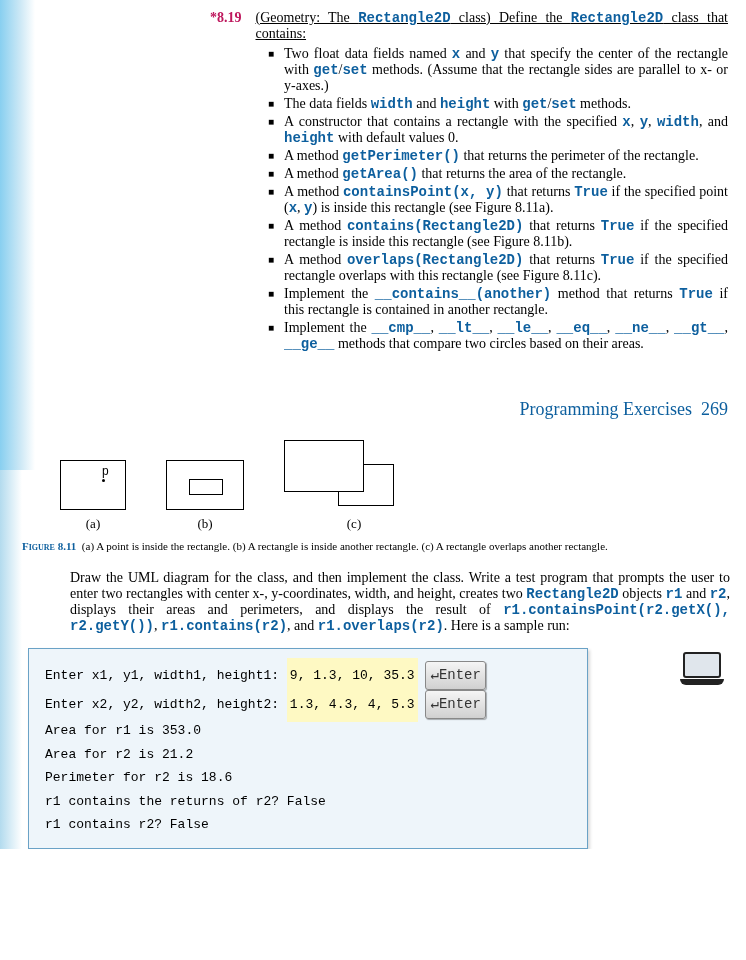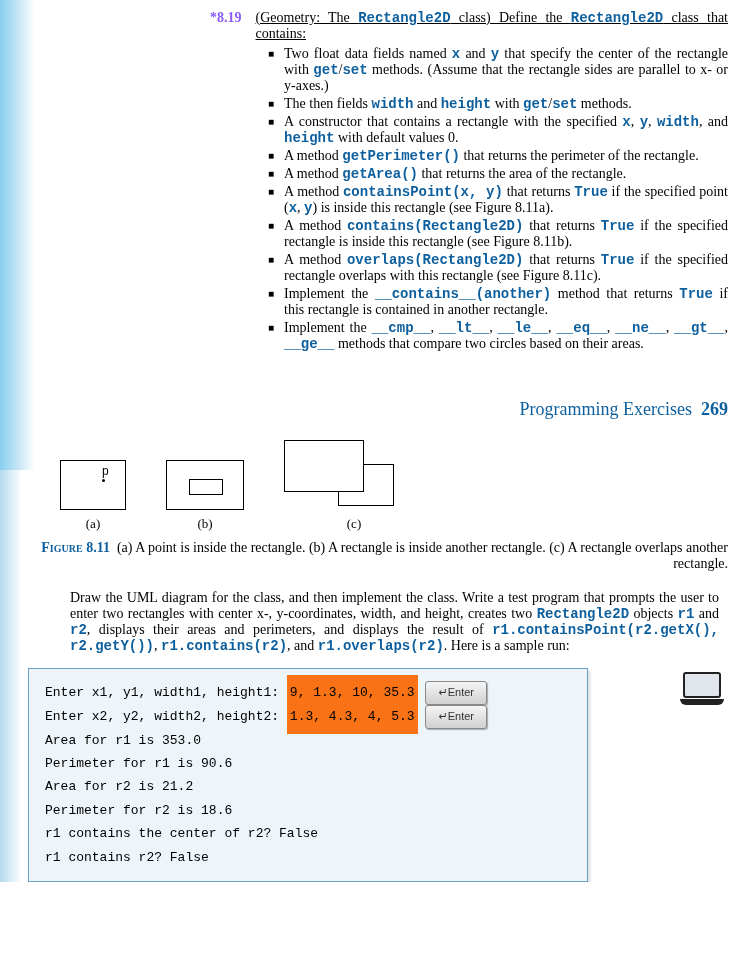--- a/index.html
+++ b/index.html
@@ -32,21 +32,21 @@
   .content-top {
     margin-left: 210px;
     margin-right: 18px;
     padding-top: 10px;
   }
   .ex-header {
     display: flex;
     align-items: flex-start;
   }
   .ex-num {
-    color: #8b5cf6;
+    color: #be185d;
     font-weight: bold;
     margin-right: 14px;
     white-space: nowrap;
   }
   .ex-title {
     text-align: justify;
     text-decoration: underline;
   }
   .code { font-family: "Courier New", monospace; color: #0d5f9e; font-weight: bold; }
   ul.sq {
@@ -73,21 +73,21 @@
     clear: both;
   }
   .running-head {
     text-align: right;
     margin-right: 18px;
     font-size: 18px;
     color: #0d5f9e;
     font-family: Georgia, serif;
     margin-bottom: 20px;
   }
-  .running-head .pagenum { font-weight: bold; text-align: center; }
+  .running-head .pagenum { font-weight: normal; text-align: center; }
 
   .fig-row {
     display: flex;
     justify-content: flex-start;
     gap: 40px;
     margin-left: 60px;
     margin-bottom: 6px;
     align-items: flex-end;
   }
   .fig-a, .fig-b, .fig-c {
@@ -111,58 +111,57 @@
     font-size: 13px;
     margin-bottom: 8px;
   }
   .fig-labels .la { width: 66px; text-align: center; }
   .fig-labels .lb { width: 78px; text-align: center; }
   .fig-labels .lc { width: 140px; text-align: center; }
 
   .fig-caption {
     margin-left: 22px;
     margin-right: 18px;
-    font-size: 14px;
+    font-size: 11px;
     margin-bottom: 18px;
-    text-align: right;
   }
   .fig-caption .figlabel { font-variant: small-caps; font-weight: bold; color: #0d5f9e; }
 
   .body-para {
     margin-left: 70px;
-    margin-right: 27px;
+    margin-right: 16px;
     text-align: justify;
     margin-bottom: 14px;
   }
 
   .sample-wrap {
     position: relative;
     margin-left: 28px;
     margin-right: 22px;
   }
   .sample-run {
     border: 1px solid #6aa2c6;
     background: #eef5fa;
     padding: 12px 16px;
     font-family: "Courier New", monospace;
     font-size: 13px;
     line-height: 1.8;
     box-shadow: 2px 2px 3px rgba(0,0,0,0.15);
     width: 560px;
     box-sizing: border-box;
   }
-  .sample-run .hl { background: #f97316; padding: 10px 3px; text-align: right; }
+  .sample-run .hl { background: #fef9c3; padding: 10px 3px; text-align: right; }
   .enter-key {
     display: inline-block;
-    font-family: Liberation Sans, sans-serif;
-    font-size: 11px;
+    font-family: Liberation Mono, monospace;
+    font-size: 14px;
     background: linear-gradient(#f5f5f5,#d0d0d0);
     border: 1px solid #888;
     border-radius: 3px;
-    padding: 1px 12px;
+    padding: 1px 4px;
     vertical-align: middle;
     box-shadow: 1px 1px 1px rgba(0,0,0,0.3);
     color: #333;
   }
   .laptop {
     position: absolute;
     right: 0;
     top: 4px;
     width: 44px;
     height: 34px;
@@ -183,21 +182,21 @@
       <div class="ex-title">
         <span>(Geometry: The </span><span class="code">Rectangle2D</span><span> class) Define the </span><span class="code">Rectangle2D</span><span> class that contains:</span>
       </div>
     </div>
 
     <ul class="sq">
       <li>
         <span>Two float data fields named </span><span class="code">x</span><span> and </span><span class="code">y</span><span> that specify the center of the rectangle with </span><span class="code">get</span><span>/</span><span class="code">set</span><span> methods. (Assume that the rectangle sides are parallel to x- or y-axes.)</span>
       </li>
       <li>
-        <span>The then fields </span><span class="code">width</span><span> and </span><span class="code">height</span><span> with </span><span class="code">get</span><span>/</span><span class="code">set</span><span> methods.</span>
+        <span>The data fields </span><span class="code">width</span><span> and </span><span class="code">height</span><span> with </span><span class="code">get</span><span>/</span><span class="code">set</span><span> methods.</span>
       </li>
       <li>
         <span>A constructor that contains a rectangle with the specified </span><span class="code">x</span><span>, </span><span class="code">y</span><span>, </span><span class="code">width</span><span>, and </span><span class="code">height</span><span> with default values 0.</span>
       </li>
       <li>
         <span>A method </span><span class="code">getPerimeter()</span><span> that returns the perimeter of the rectangle.</span>
       </li>
       <li>
         <span>A method </span><span class="code">getArea()</span><span> that returns the area of the rectangle.</span>
       </li>
@@ -254,21 +253,20 @@
 
   <div class="sample-wrap">
     <div class="laptop">
       <div class="screen"></div>
       <div class="base"></div>
     </div>
     <div class="sample-run">
       <div><span>Enter x1, y1, width1, height1: </span><span class="hl">9, 1.3, 10, 35.3</span> <span class="enter-key">↵Enter</span></div>
       <div><span>Enter x2, y2, width2, height2: </span><span class="hl">1.3, 4.3, 4, 5.3</span> <span class="enter-key">↵Enter</span></div>
       <div>Area for r1 is 353.0</div>
-      <div>Perimeter for r1 is 90.6</div>
       <div>Area for r2 is 21.2</div>
       <div>Perimeter for r2 is 18.6</div>
-      <div>r1 contains the center of r2? False</div>
+      <div>r1 contains the returns of r2? False</div>
       <div>r1 contains r2? False</div>
     </div>
   </div>
 
 </div>
 
 </body></html>

